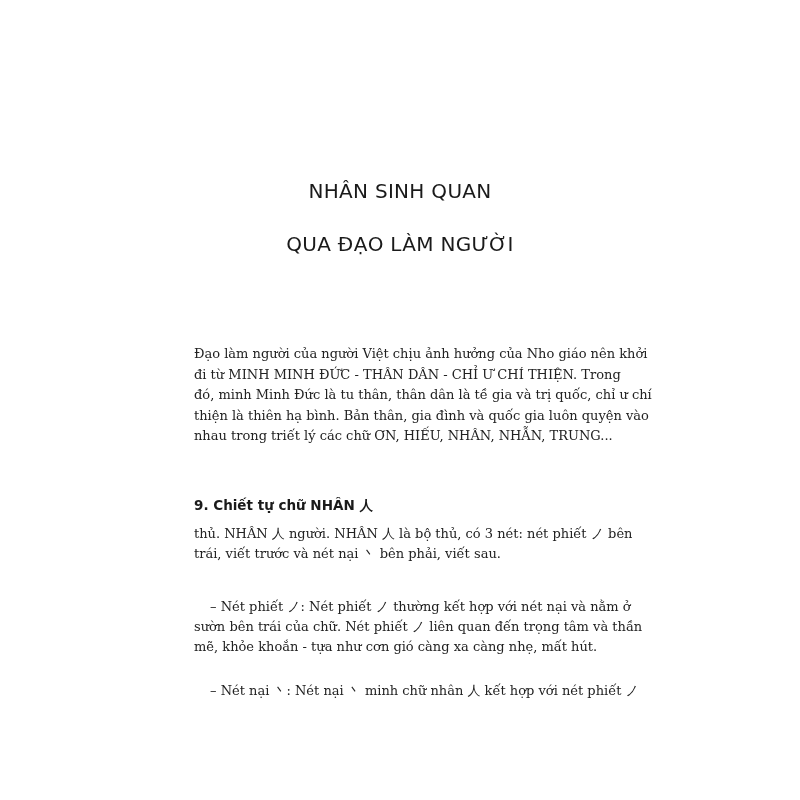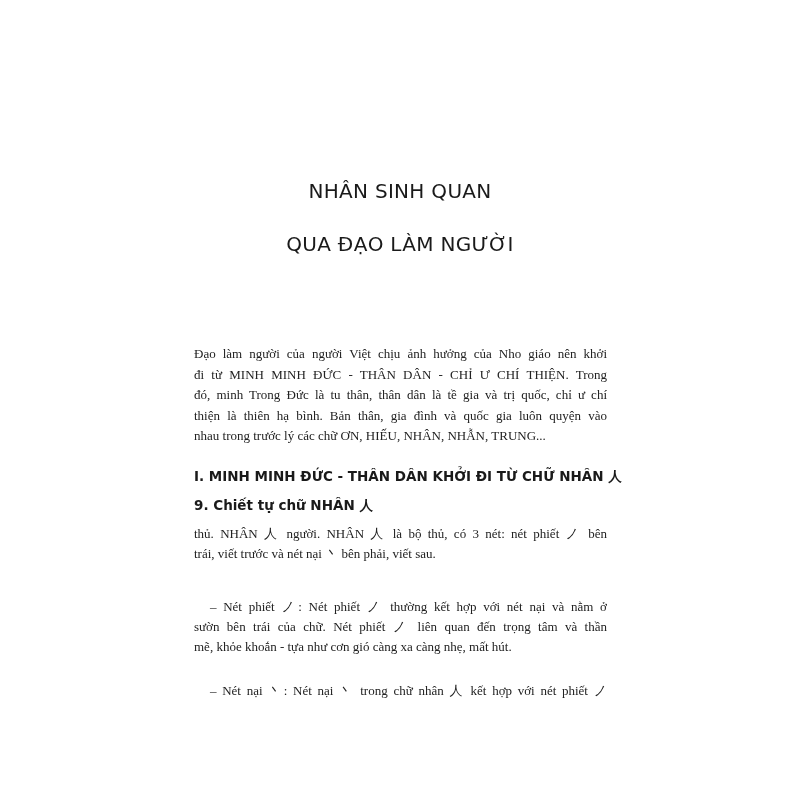--- a/index.html
+++ b/index.html
@@ -10,21 +10,21 @@
       font-family: "DejaVu Sans", sans-serif; font-size: 20px; font-weight: 500;
       letter-spacing: 0.3px; color: #1a1a1a;
     }
     .title.l1 { top: 179px; }
     .title.l2 { top: 212px; margin-top: 20px; }
     .body-text {
       position: absolute; left: 194px; width: 413px;
       font-family: "DejaVu Serif", serif; font-size: 13px; color: #222;
     }
     .intro { top: 344px; line-height: 20.5px; text-align: justify; }
-    .line { display: block; white-space: nowrap; text-align-last: justify; text-align: justify; font-family: Liberation Serif, serif; }
+    .line { display: block; white-space: nowrap; text-align-last: justify; text-align: justify; }
     .line.last { text-align-last: left; }
     .heading {
       position: absolute; left: 194px; width: 420px;
       font-family: "DejaVu Sans", sans-serif; font-size: 13.5px; font-weight: bold; color: #1a1a1a;
       white-space: nowrap;
     }
     .h1 { top: 468px; }
     .h2 { top: 497px; }
     .para { line-height: 20px; }
     .p1 { top: 524px; }
@@ -35,35 +35,34 @@
 </head>
 <body>
 
 <div class="page">
   <div class="title l1">NHÂN SINH QUAN</div>
   <div class="title l2">QUA ĐẠO LÀM NGƯỜI</div>
 
   <div class="body-text intro">
     <span class="line">Đạo làm người của người Việt chịu ảnh hưởng của Nho giáo nên khởi</span>
     <span class="line">đi từ MINH MINH ĐỨC - THÂN DÂN - CHỈ Ư CHÍ THIỆN. Trong</span>
-    <span class="line">đó, minh Trong Đức là tu thân, thân dân là tề gia và trị quốc, chỉ ư chí</span>
+    <span class="line">đó, minh Minh Đức là tu thân, thân dân là tề gia và trị quốc, chỉ ư chí</span>
     <span class="line">thiện là thiên hạ bình. Bản thân, gia đình và quốc gia luôn quyện vào</span>
-    <span class="line last">nhau trong trước lý các chữ ƠN, HIẾU, NHÂN, NHẪN, TRUNG...</span>
+    <span class="line last">nhau trong triết lý các chữ ƠN, HIẾU, NHÂN, NHẪN, TRUNG...</span>
   </div>
 
-  <div class="heading h1">I. MINH MINH ĐỨC - THÂN DÂN KHỞI ĐI TỪ CHỮ NHÂN 人</div>
   <div class="heading h2">9. Chiết tự chữ NHÂN 人</div>
 
   <div class="body-text para p1">
     <span class="line">thủ. NHÂN 人 người. NHÂN 人 là bộ thủ, có 3 nét: nét phiết ノ bên</span>
     <span class="line last">trái, viết trước và nét nại 丶 bên phải, viết sau.</span>
   </div>
 
   <div class="body-text para p2">
     <span class="line indent">– Nét phiết ノ: Nét phiết ノ thường kết hợp với nét nại và nằm ở</span>
     <span class="line">sườn bên trái của chữ. Nét phiết ノ liên quan đến trọng tâm và thần</span>
     <span class="line last">mẽ, khỏe khoắn - tựa như cơn gió càng xa càng nhẹ, mất hút.</span>
   </div>
 
   <div class="body-text para p3">
-    <span class="line indent">– Nét nại 丶: Nét nại 丶 trong chữ nhân 人 kết hợp với nét phiết ノ</span>
+    <span class="line indent">– Nét nại 丶: Nét nại 丶 minh chữ nhân 人 kết hợp với nét phiết ノ</span>
   </div>
 </div>
 
 </body></html>

